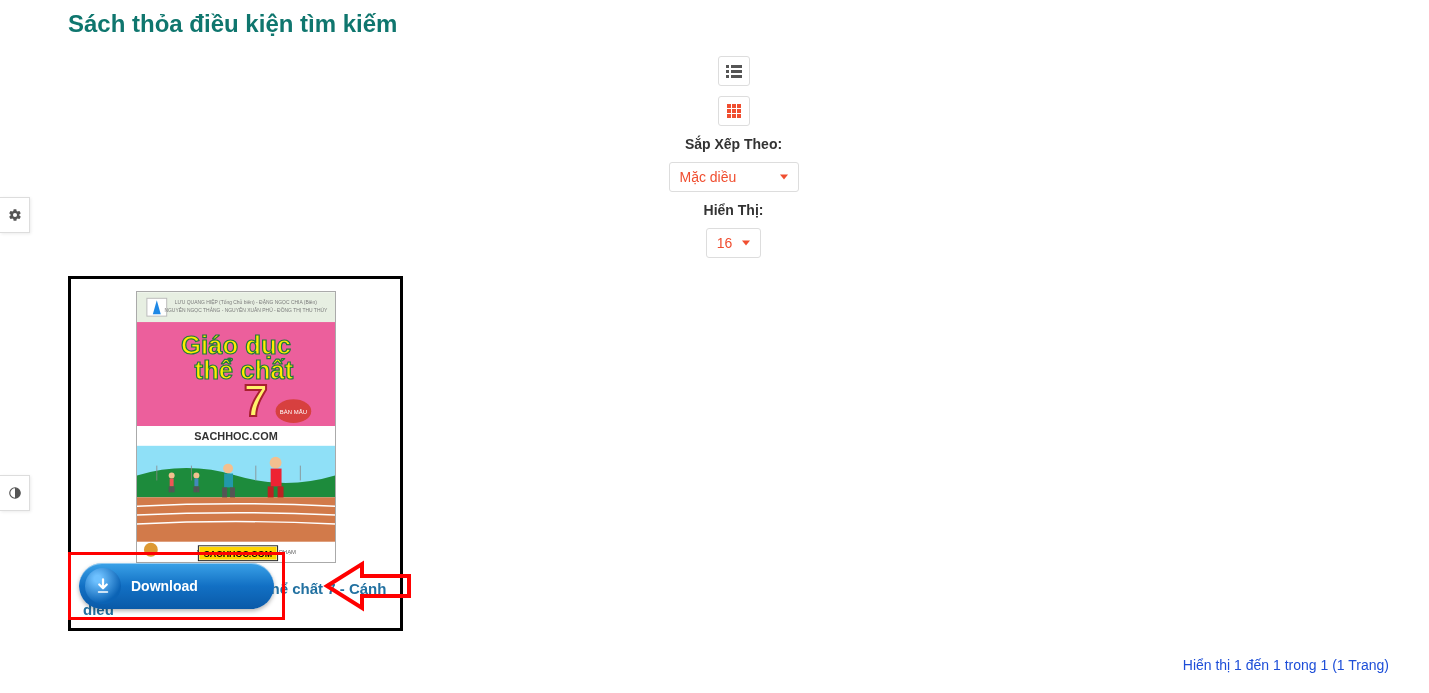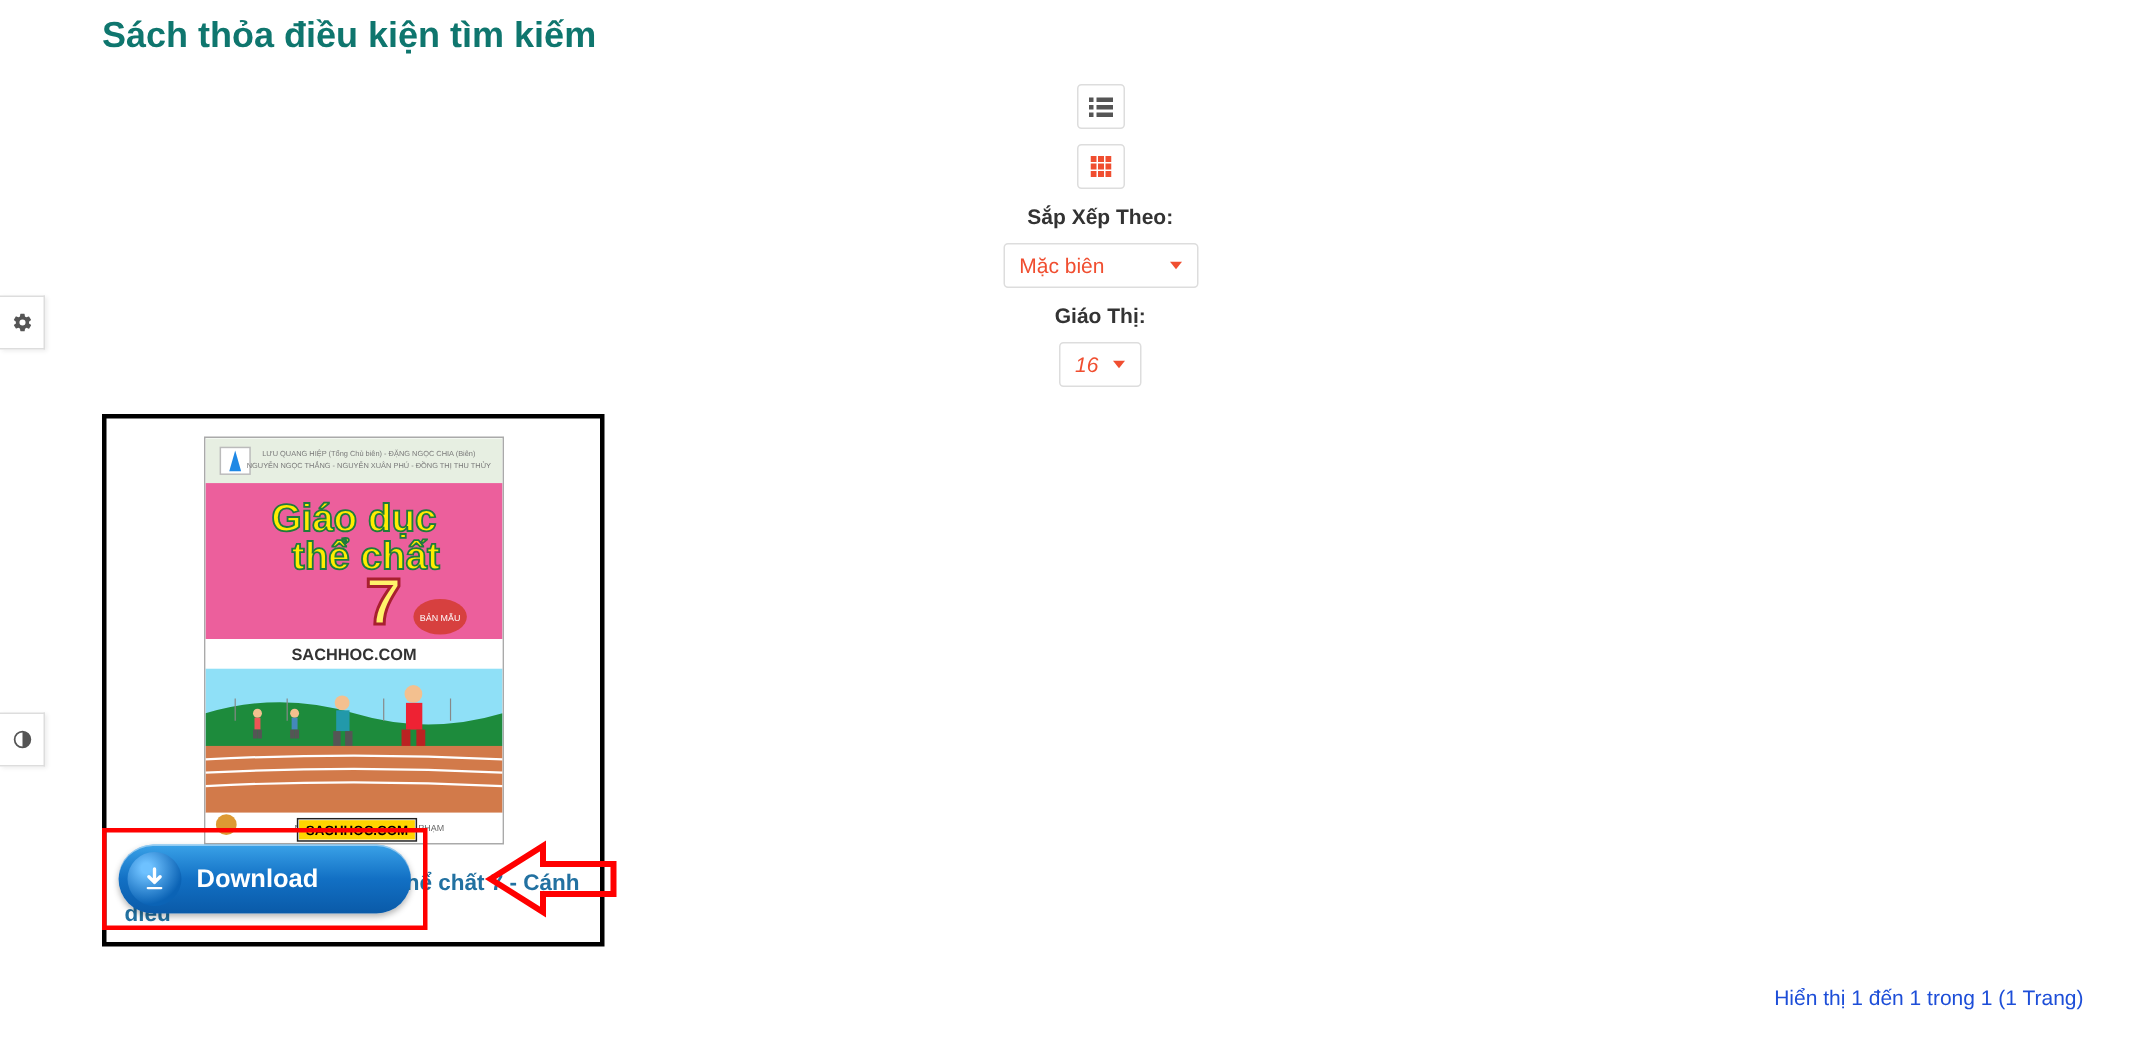--- a/index.html
+++ b/index.html
@@ -70,21 +70,21 @@
       right: 10px;
       top: 50%;
       transform: translateY(-50%);
       width: 0;
       height: 0;
       border-left: 4px solid transparent;
       border-right: 4px solid transparent;
       border-top: 5px solid #f04e30;
     }
     .select-sort { width: 130px; }
-    .select-show { min-width: 55px; font-style: italic; }
+    .select-show { min-width: 55px; }
     .product-card {
       position: relative;
       width: 335px;
       border: 3px solid #000000;
       padding: 12px 12px 8px 12px;
     }
     .cover-wrap { text-align: center; }
     .cover {
       border: 1px solid #aaa;
       background: #fff;
@@ -114,21 +114,21 @@
       border-radius: 23px;
       background: linear-gradient(to bottom, #3aa2e8 0%, #1270c4 50%, #0a5aa8 100%);
       color: #fff;
       display: flex;
       align-items: center;
       cursor: pointer;
       padding: 4px 16px 4px 6px;
       gap: 10px;
       box-shadow: inset 0 1px 0 rgba(255,255,255,.45), 0 2px 4px rgba(0,0,0,.3);
       font-weight: 700;
-      font-size: 17px;
+      font-size: 14px;
     }
     .download-btn .circle {
       width: 36px;
       height: 36px;
       border-radius: 50%;
       background: radial-gradient(circle at 35% 30%, #6ec1ff 10%, #0b63b5 70%);
       display: flex;
       align-items: center;
       justify-content: center;
     }
@@ -197,24 +197,24 @@
         <rect x="0" y="5" width="4" height="4"></rect>
           <rect x="5" y="5" width="4" height="4"></rect>
           <rect x="10" y="5" width="4" height="4"></rect>
         <rect x="0" y="10" width="4" height="4"></rect>
           <rect x="5" y="10" width="4" height="4"></rect>
           <rect x="10" y="10" width="4" height="4"></rect>
       </svg>
     </span>
     <span class="label-sort">Sắp Xếp Theo:</span>
     <span class="select-box select-sort">
-      <span>Mặc biên</span>
+      <span>Mặc diều</span>
       <span class="chevron"></span>
     </span>
-    <span class="label-show">Giáo Thị:</span>
+    <span class="label-show">Hiển Thị:</span>
     <span class="select-box select-show">
       <span>16</span>
       <span class="chevron"></span>
     </span>
   </div>
 
   <div class="product-card">
     <div class="cover-wrap">
       <svg class="cover" width="200" height="272" viewBox="0 0 200 272">
         <rect x="0" y="0" width="200" height="30" fill="#e7efe2"></rect>

